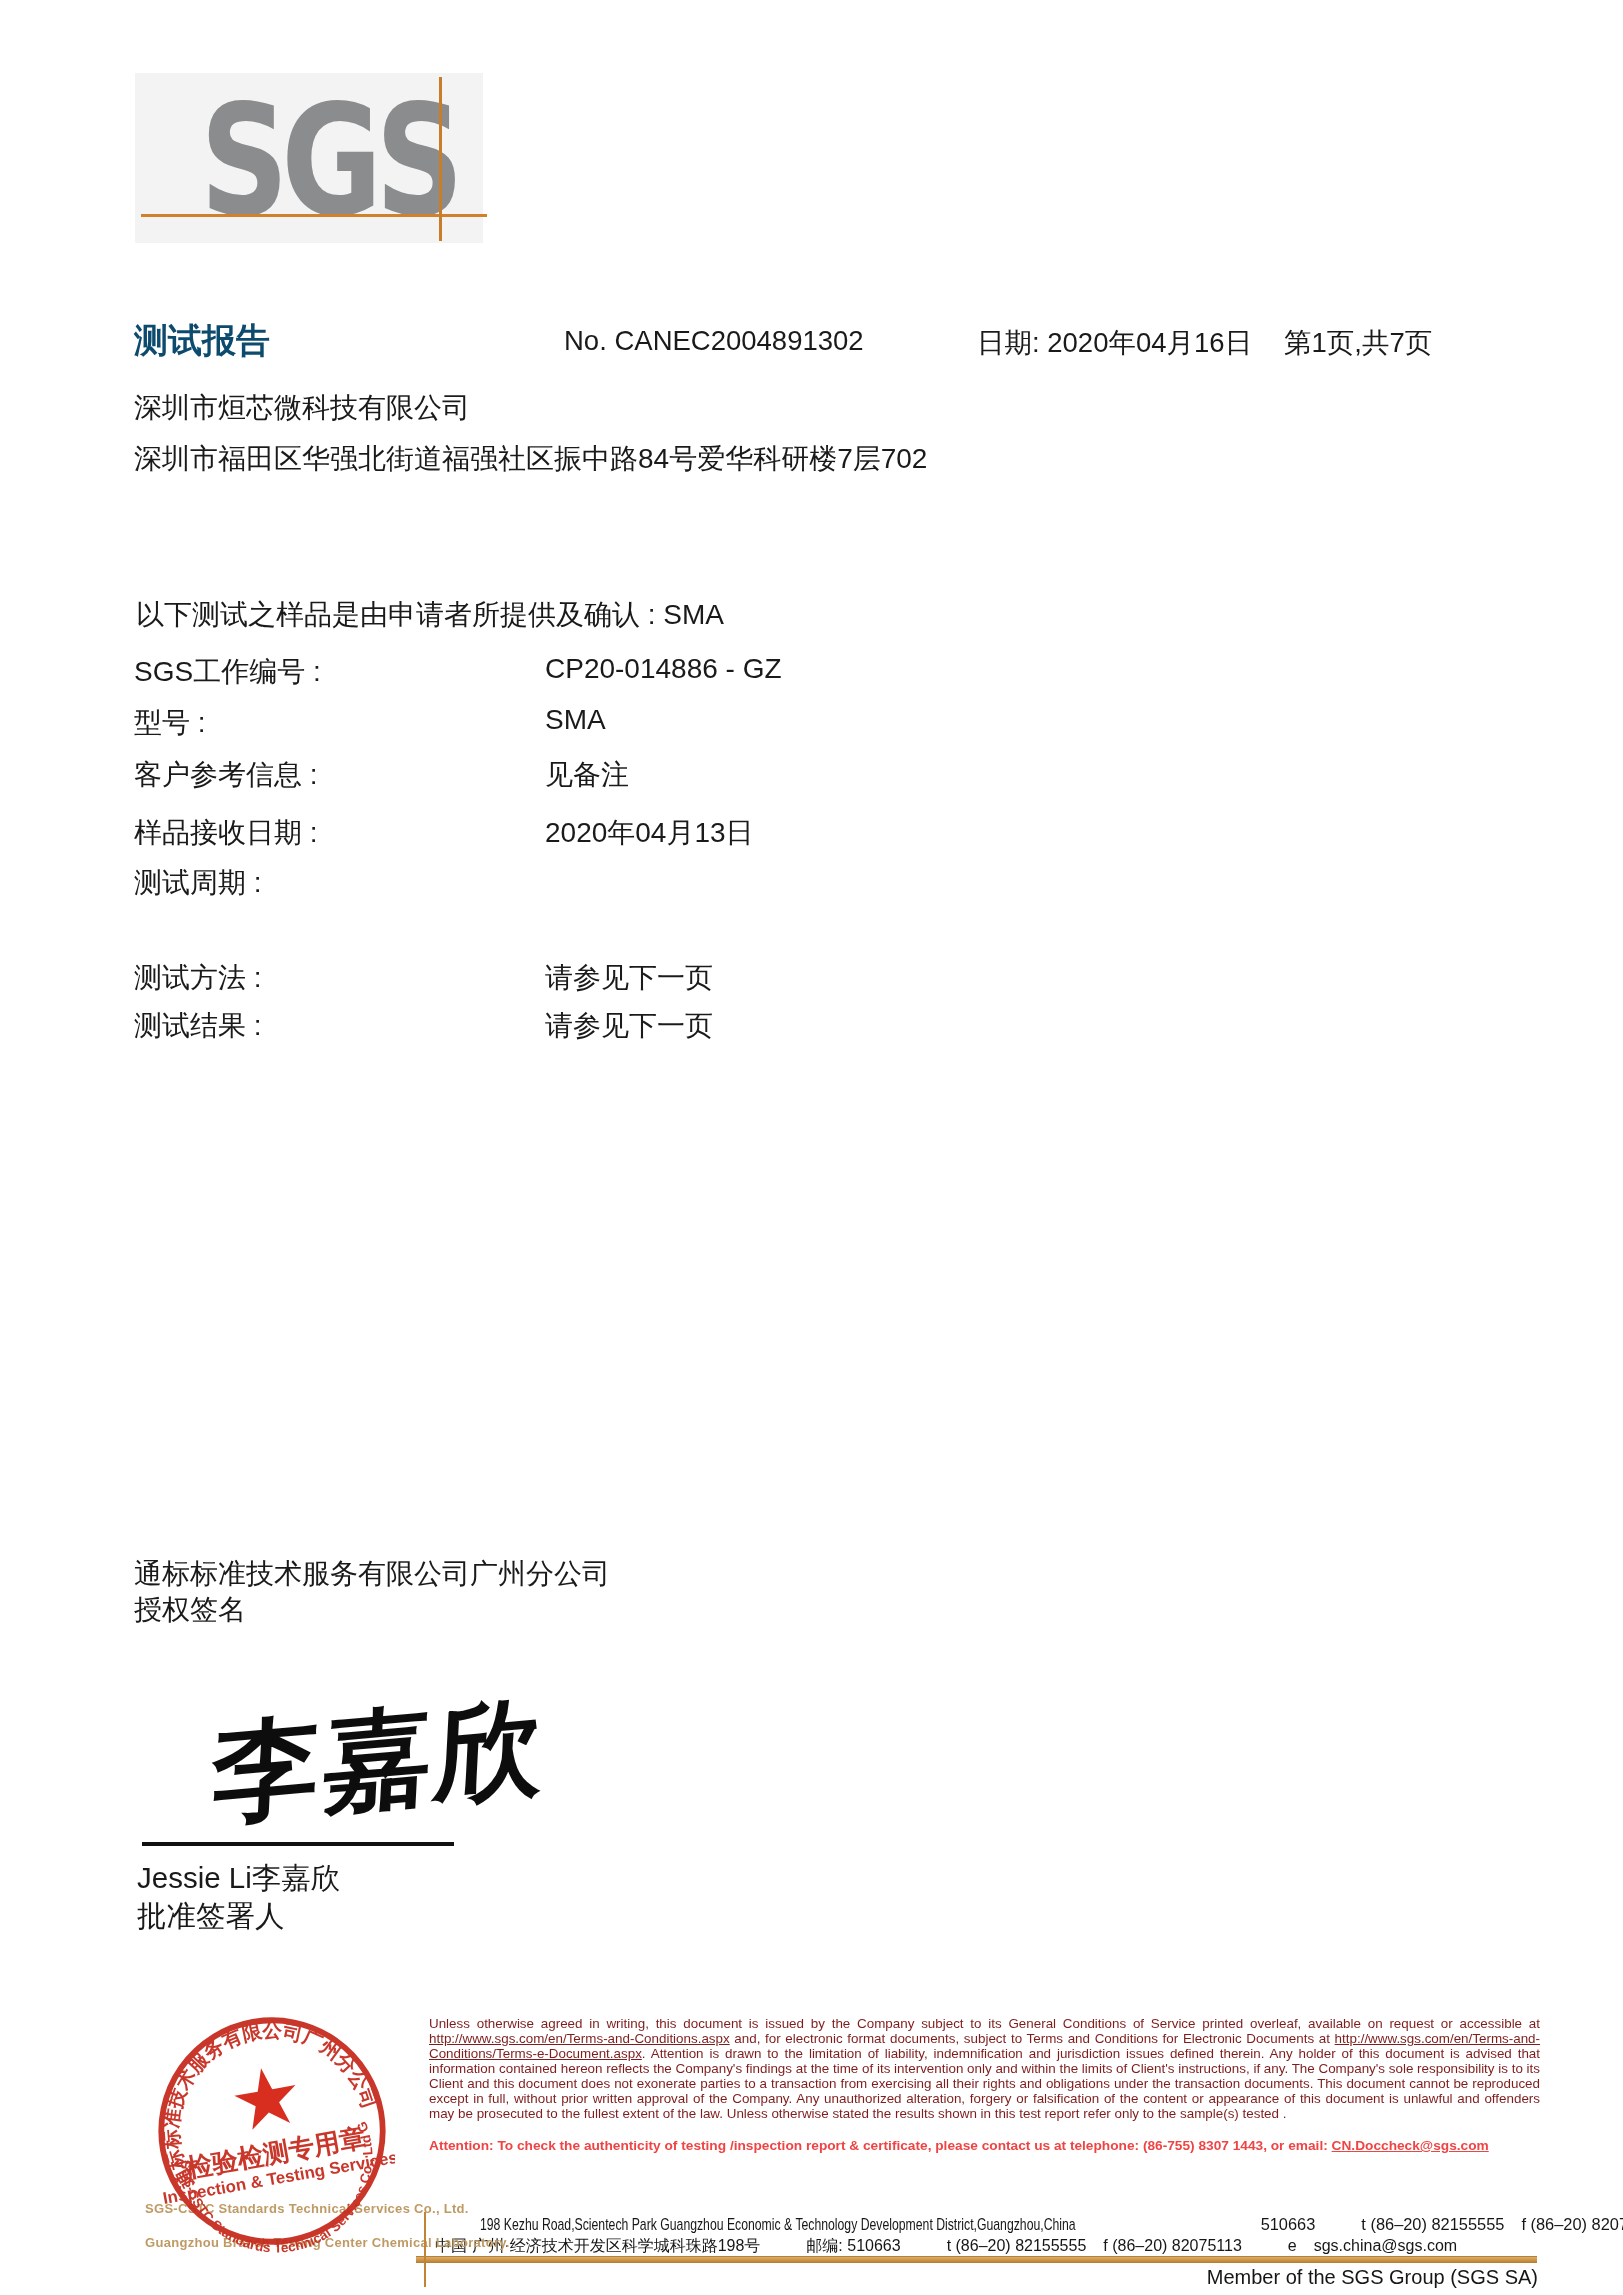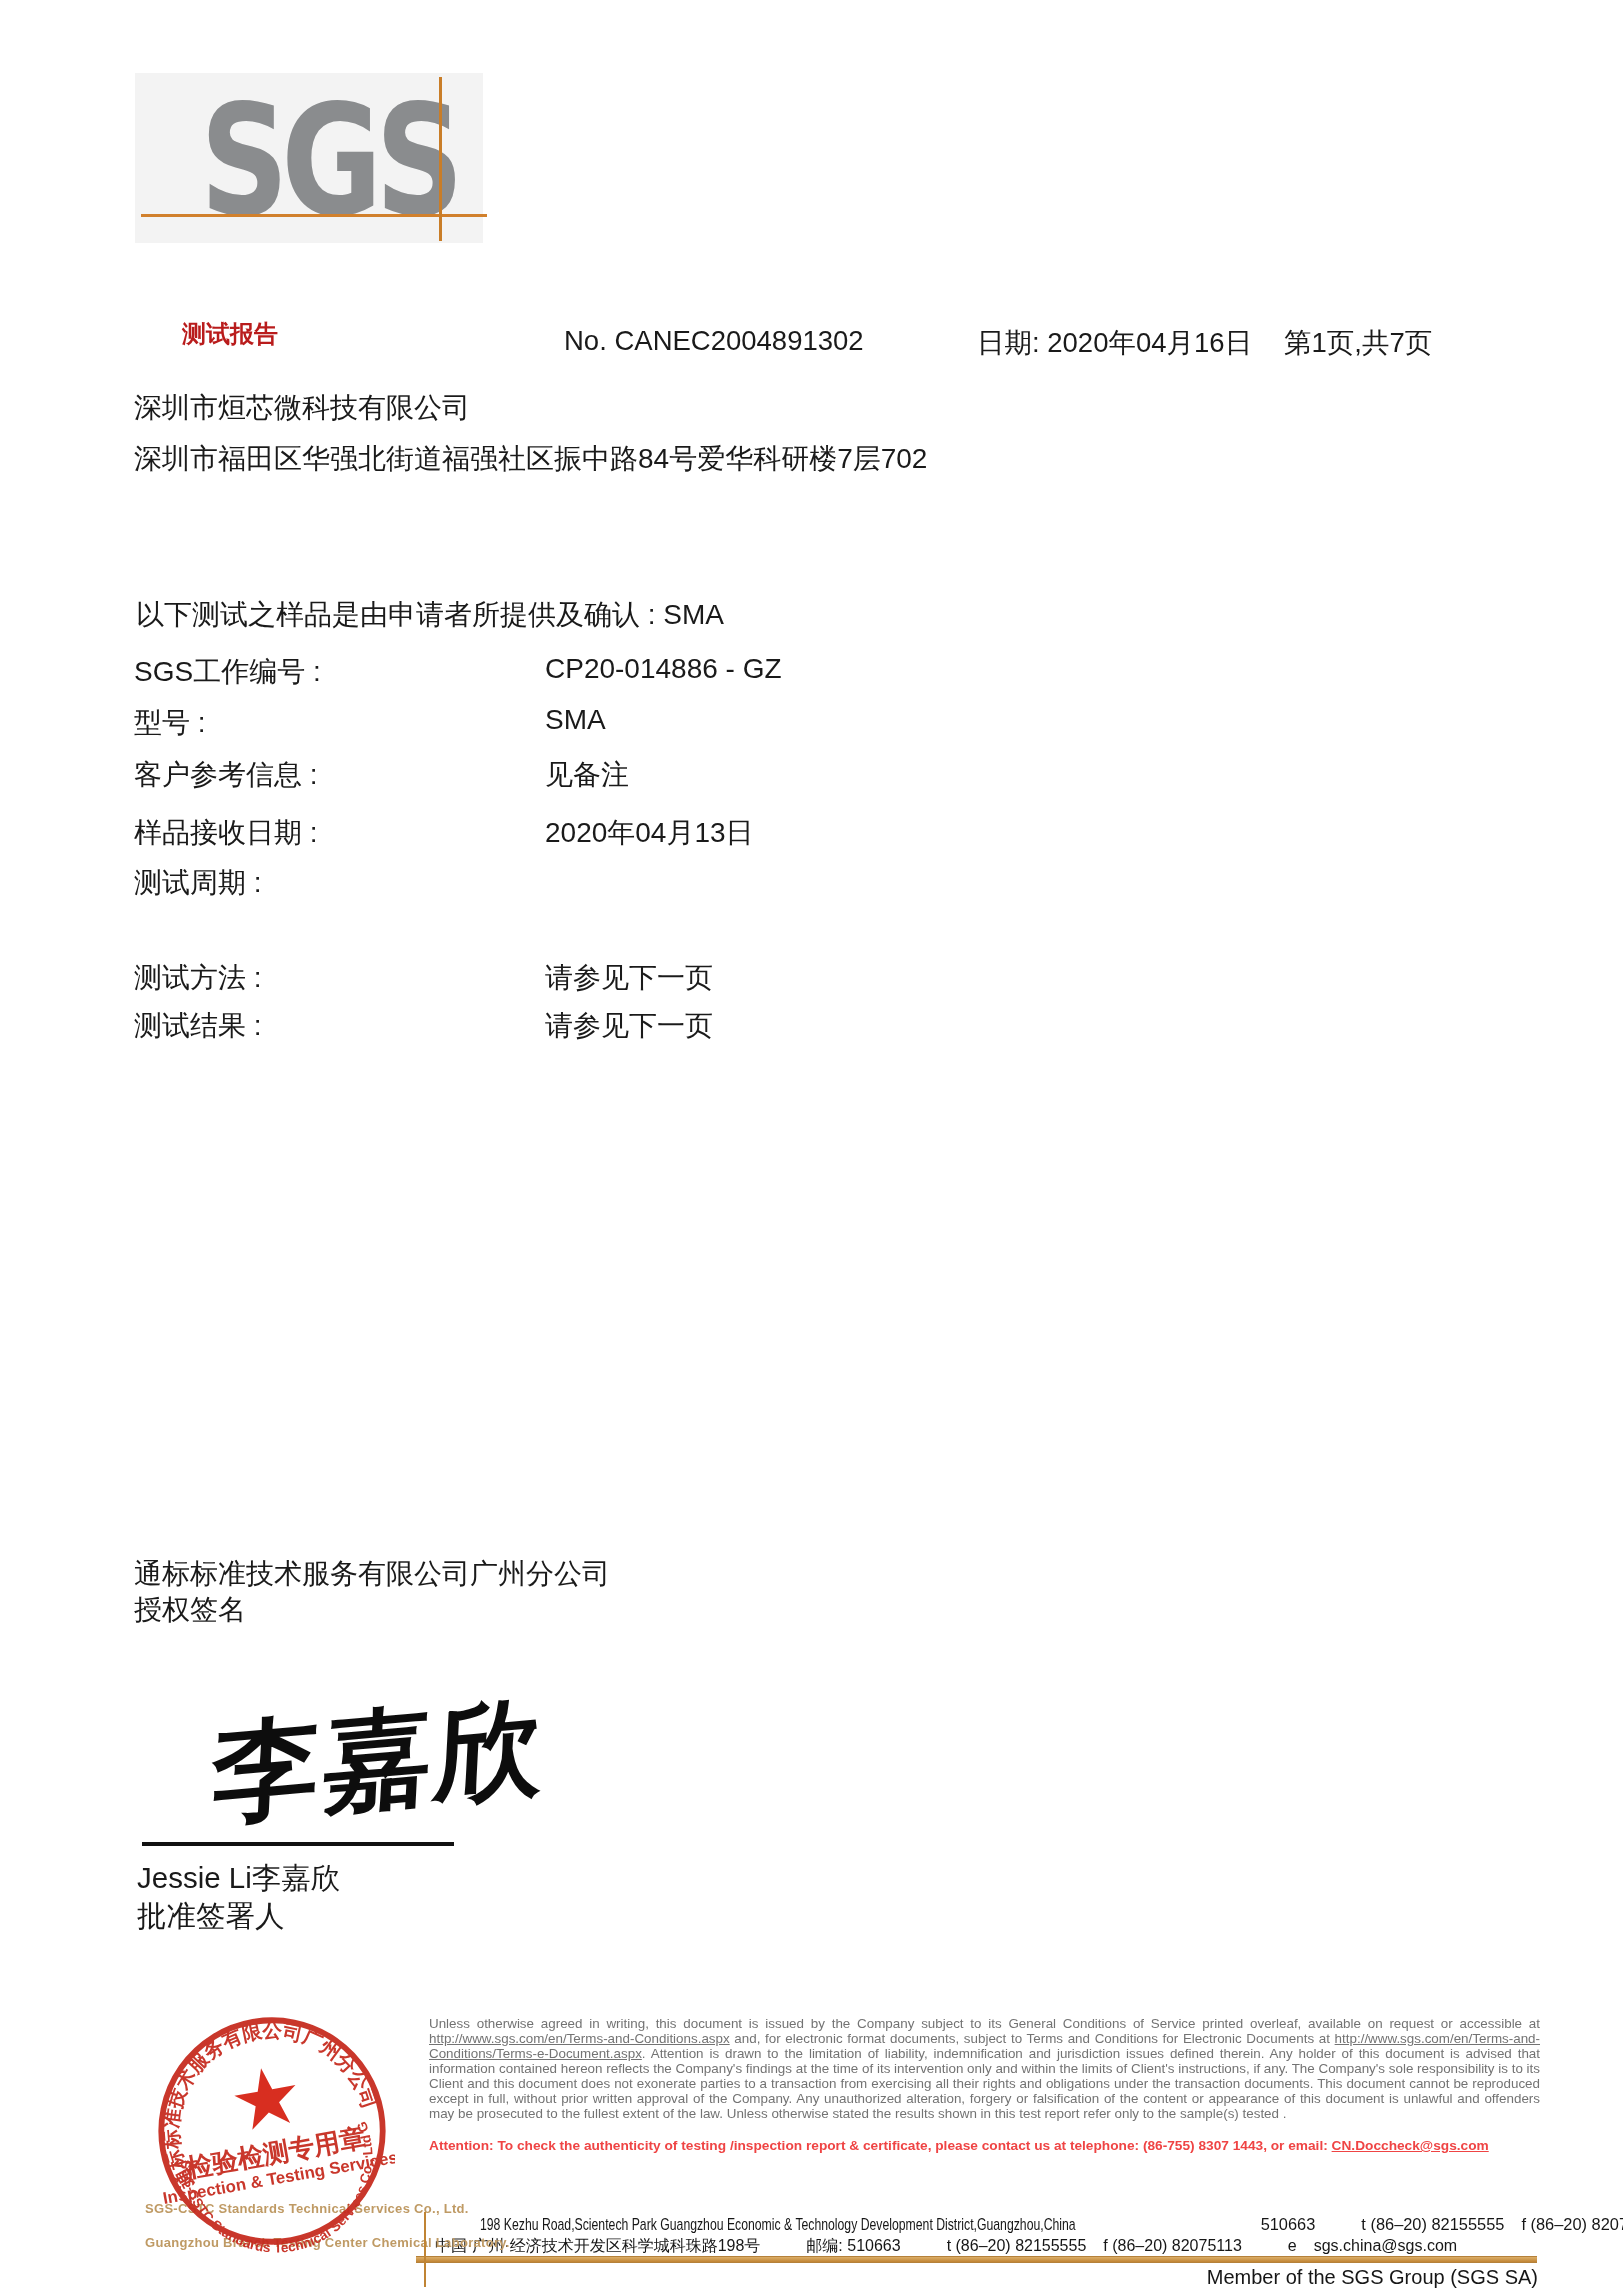--- a/index.html
+++ b/index.html
@@ -20,21 +20,21 @@
     font-size:154px;line-height:1;font-weight:bold;
     color:#8a8c8e;letter-spacing:-9.2px;
     transform:translateY(-86%) scaleX(0.80);
     transform-origin:left bottom;
     font-family:"DejaVu Sans","Liberation Sans",sans-serif;
   }
   .logo-hline{left:141px;top:214px;width:346px;height:2.6px;background:#d1802c;}
   .logo-vline{left:439px;top:77px;width:2.6px;height:164px;background:#c97d28;}
 
   
-  .doc-title{left:134px;top:318px;font-size:24px;font-weight:bold;color:#b91c1c;margin-left:48px;}
+  .doc-title{left:134px;top:318px;font-size:34px;font-weight:bold;color:#0c4a6e;}
   .report-no{left:564px;top:325px;font-size:27.5px;}
   .date-label{left:977px;top:325px;font-size:27.5px;}
   .page-info{left:1284px;top:325px;font-size:27.5px;}
 
   
   .applicant-name{left:134px;top:389px;font-size:28px;}
   .applicant-address{left:134px;top:440px;font-size:28px;}
 
   
   .sample-intro{left:136px;top:596px;font-size:28px;}
@@ -61,21 +61,21 @@
   
   .stamp{left:149px;top:2008px;width:246px;height:246px;z-index:3;opacity:.93;}
   .stamp svg{display:block;}
 
   
   .tan1{left:145px;top:2201px;font-size:13px;font-weight:bold;color:#bf9a64;z-index:2;letter-spacing:0.3px;}
   .tan2{left:145px;top:2235px;font-size:13px;font-weight:bold;color:#bf9a64;z-index:2;letter-spacing:0.3px;}
 
   .legal{
     left:429px;top:2016px;width:1111px;
-    font-size:13.4px;line-height:15px;text-align:justify;color:#737373;
+    font-size:13.4px;line-height:15px;text-align:justify;color:#7f1d1d;
   }
   .legal .u{text-decoration:underline;}
   .attention{
     left:429px;top:2138px;width:1111px;
     font-size:13.7px;line-height:16.4px;font-weight:bold;color:#ef4444;
   }
   .attention .u{text-decoration:underline;}
 
   .addr-vline{left:424px;top:2212px;width:2px;height:75px;background:#c08434;z-index:2;}
   .addr-row1{left:435px;top:2215px;width:1106px;font-size:16.4px;white-space:nowrap;color:#161616;margin-left:45px;}

